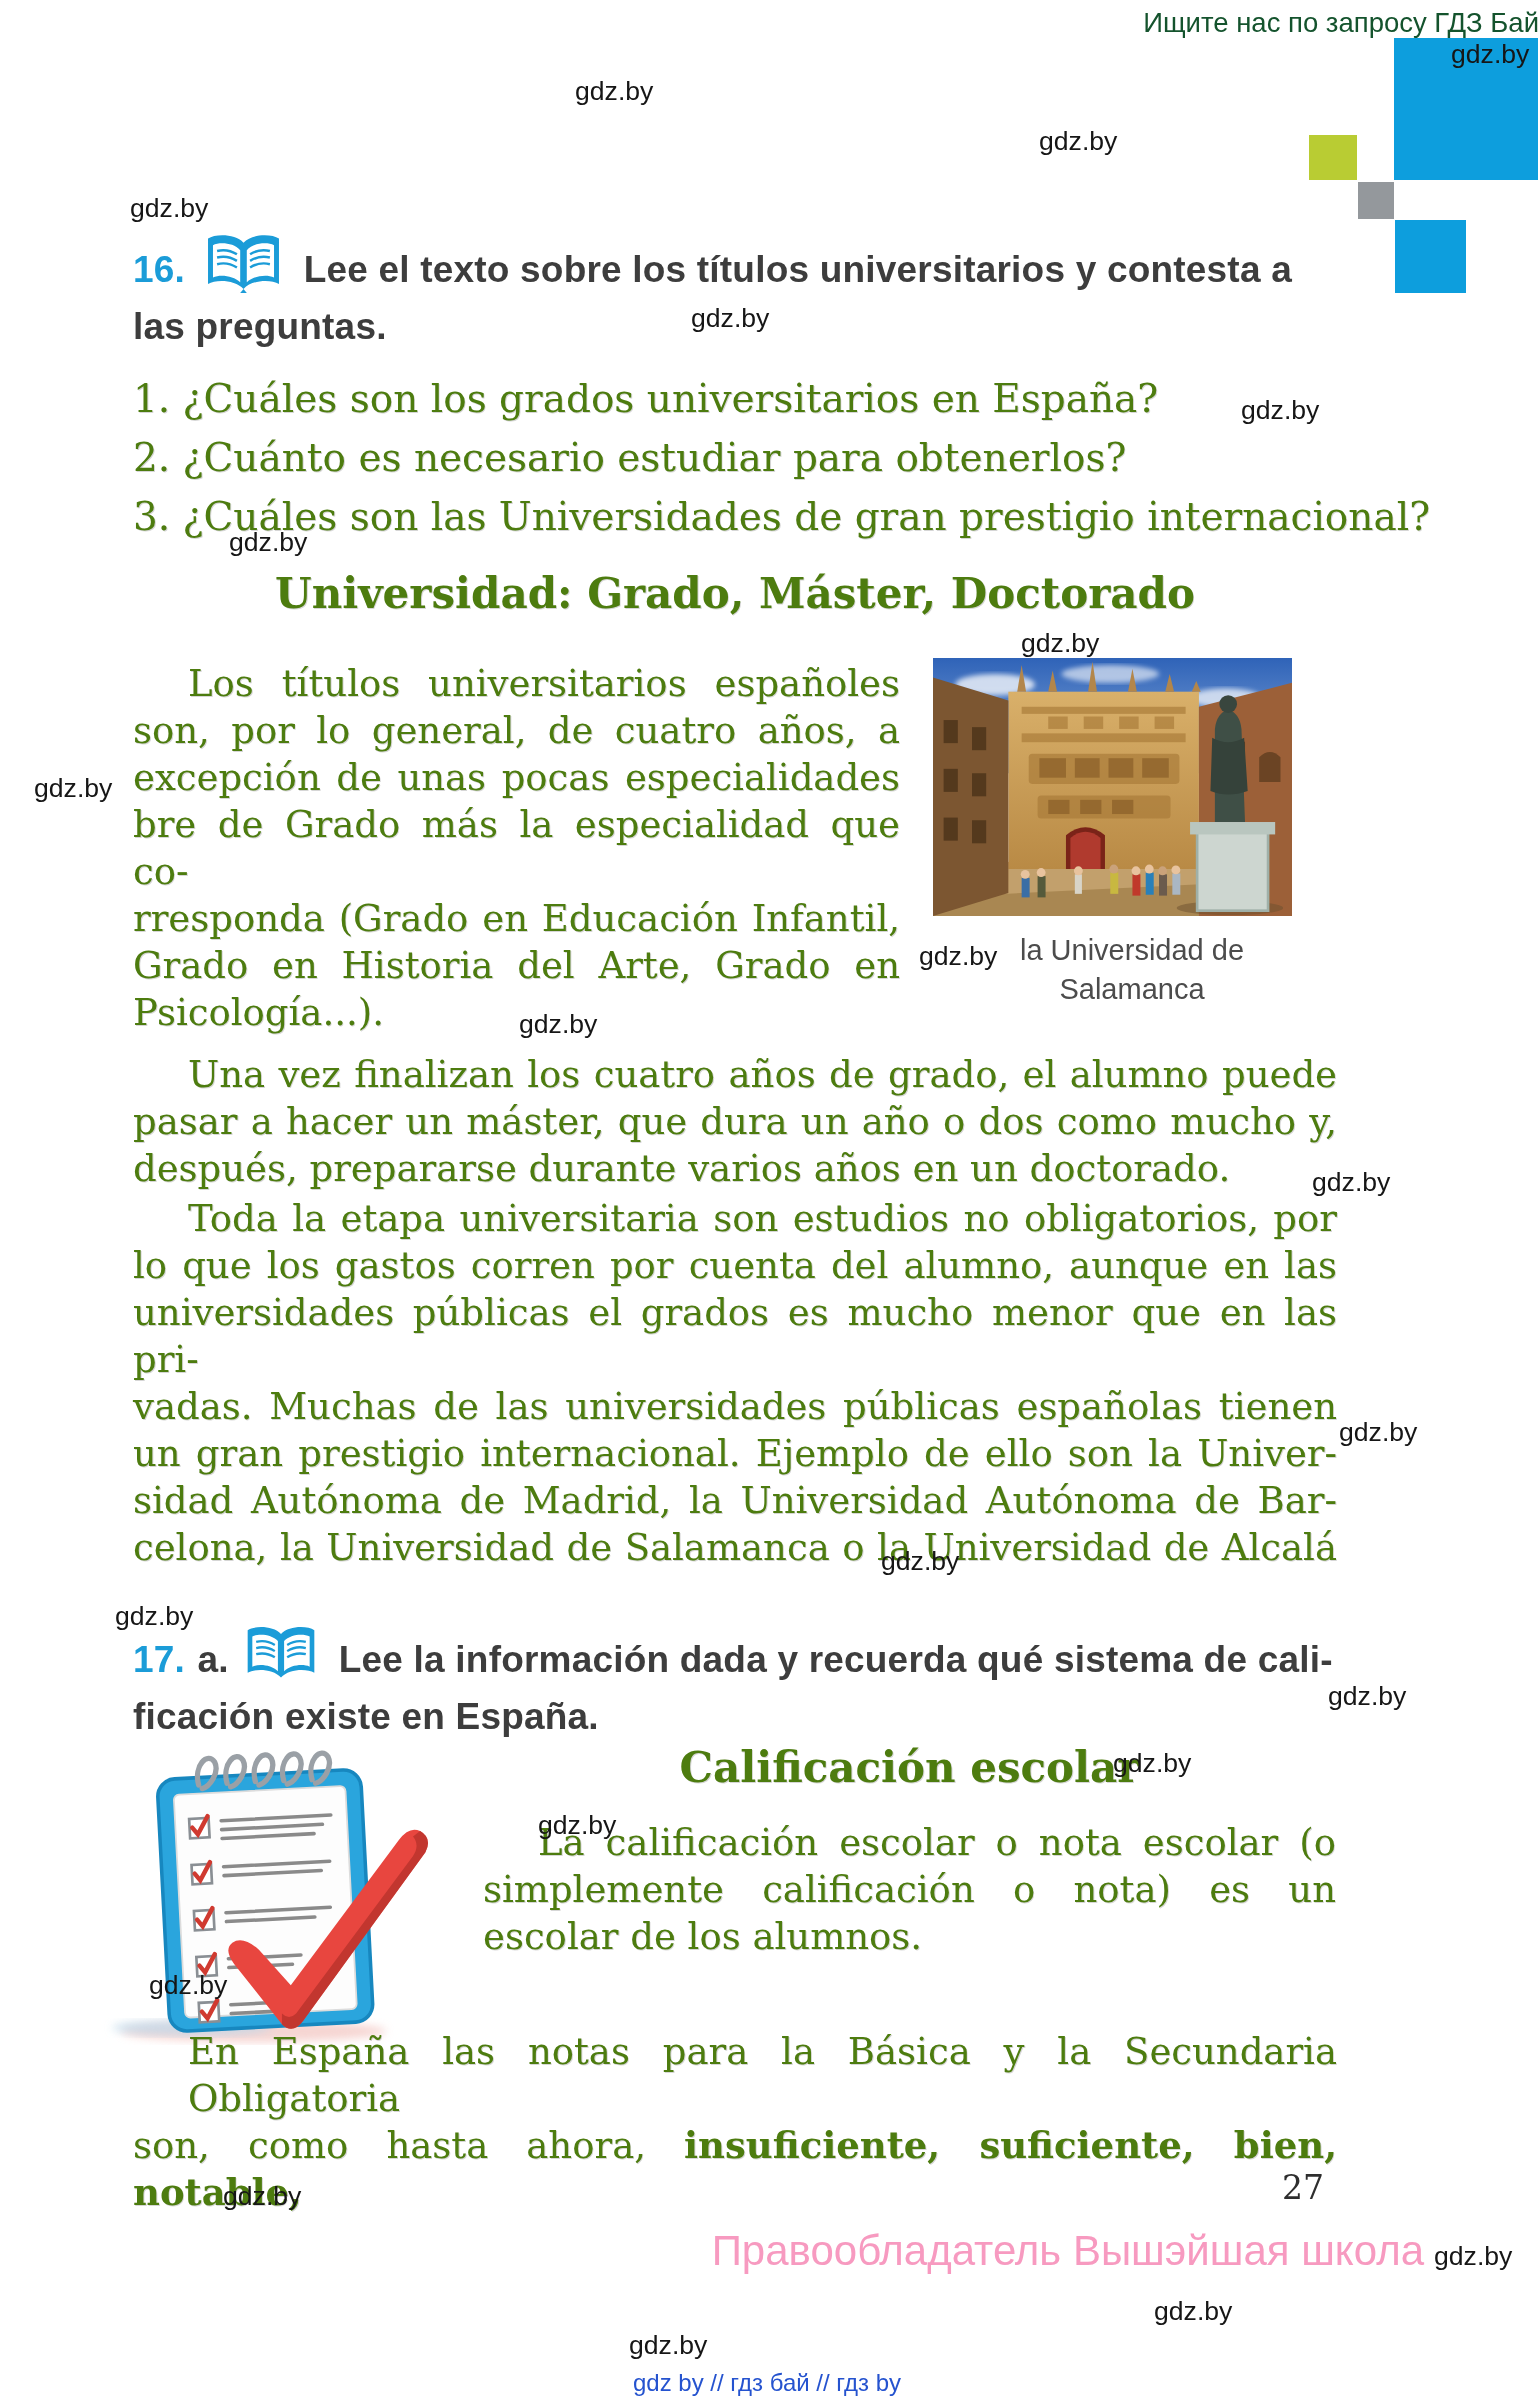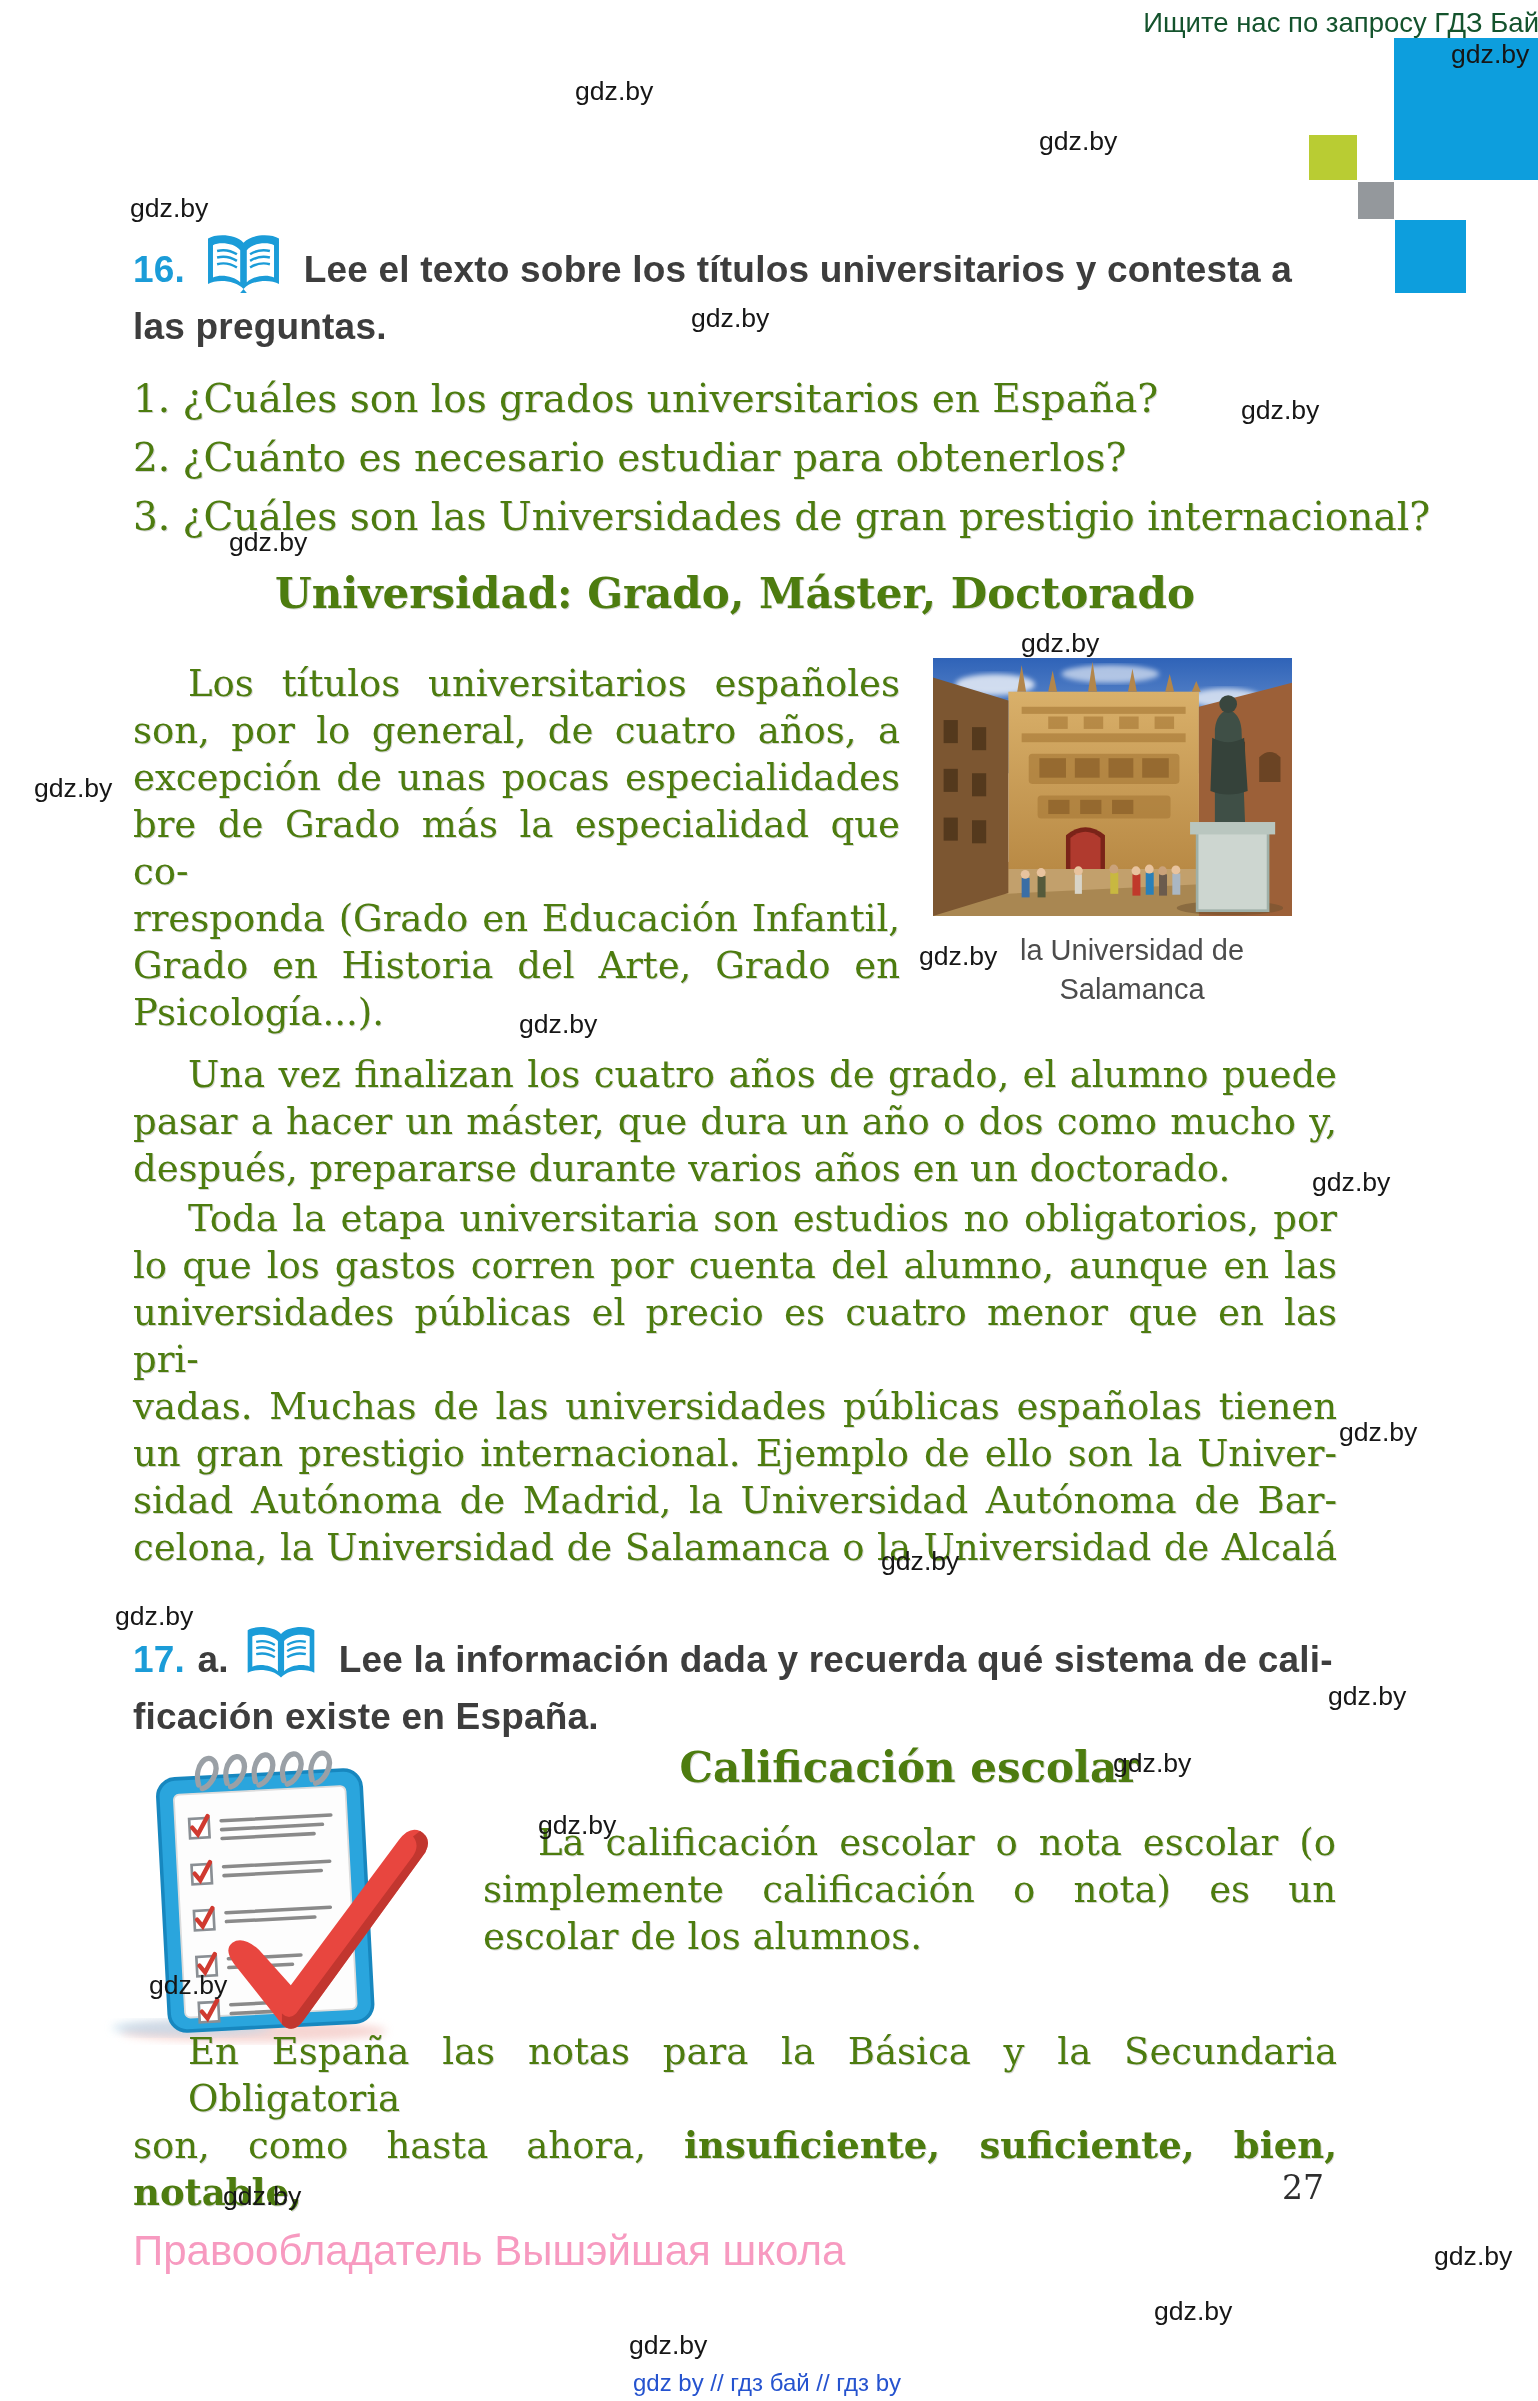--- a/index.html
+++ b/index.html
@@ -26,21 +26,21 @@
   .para{font-size:37px;line-height:47px;}
   .jline{text-align:justify;text-align-last:justify;}
   .jline.last{text-align-last:left;}
   .jline.first{padding-left:55px;}
   .caption{font:400 29px "Liberation Sans",sans-serif;color:#4c4c4c;text-align:center;line-height:39px;}
   
   .photo{position:absolute;left:933px;top:658px;width:359px;height:258px;}
   .clipart{position:absolute;left:85px;top:1739px;width:362px;height:310px;}
   
   .pagenum{font-family:"DejaVu Serif",serif;font-size:33px;color:#2e2e2e;}
-  .pink{font:400 42px "Liberation Sans",sans-serif;color:#f79ac0;text-align:left;}
+  .pink{font:400 42px "Liberation Sans",sans-serif;color:#f79ac0;text-align:right;}
   .links{font:400 24px "Liberation Sans",sans-serif;color:#2553cf;text-align:center;}
   b{font-weight:700;}
 </style>
 </head>
 <body>
 
 <div class="abs banner">Ищите нас по запросу ГДЗ Бай</div>
 
 <div class="sq" style="left:1394px;top:38px;width:144px;height:142px;background:#0d9edd;"></div>
 <div class="sq" style="left:1309px;top:135px;width:48px;height:45px;background:#b9cc33;"></div>
@@ -182,21 +182,21 @@
 
 <div class="abs serif para" style="left:133px;top:1051px;width:1204px;">
     <div class="jline first">Una vez finalizan los cuatro años de grado, el alumno puede</div>
     <div class="jline">pasar a hacer un máster, que dura un año o dos como mucho y,</div>
     <div class="jline last">después, prepararse durante varios años en un doctorado.</div>
   </div>
 
 <div class="abs serif para" style="left:133px;top:1195px;width:1204px;">
     <div class="jline first">Toda la etapa universitaria son estudios no obligatorios, por</div>
     <div class="jline">lo que los gastos corren por cuenta del alumno, aunque en las</div>
-    <div class="jline">universidades públicas el precio es cuatro menor que en las pri-</div>
+    <div class="jline">universidades públicas el grados es mucho menor que en las pri-</div>
     <div class="jline">vadas. Muchas de las universidades públicas españolas tienen</div>
     <div class="jline">un gran prestigio internacional. Ejemplo de ello son la Univer-</div>
     <div class="jline">sidad Autónoma de Madrid, la Universidad Autónoma de Bar-</div>
     <div class="jline">celona, la Universidad de Salamanca o la Universidad de Alcalá</div>
   </div>
 
 <div class="abs ex-head" style="left:133px;top:1624px;width:1259px;">
   <span class="ex-num">17.</span><span class="ex-letter">a.</span><svg class="book-icon book-icon-sm" viewBox="0 0 100 80">
     <path d="M50 13 C40 2 16 2 7 8 L7 63 C17 57 40 58 50 69 C60 58 83 57 93 63 L93 8 C84 2 60 2 50 13 Z" fill="#1b9cd8"></path>
     <path d="M46 22 C38 13 21 12 13 16 L13 55 C22 51 38 53 46 61 Z" fill="#ffffff"></path>

